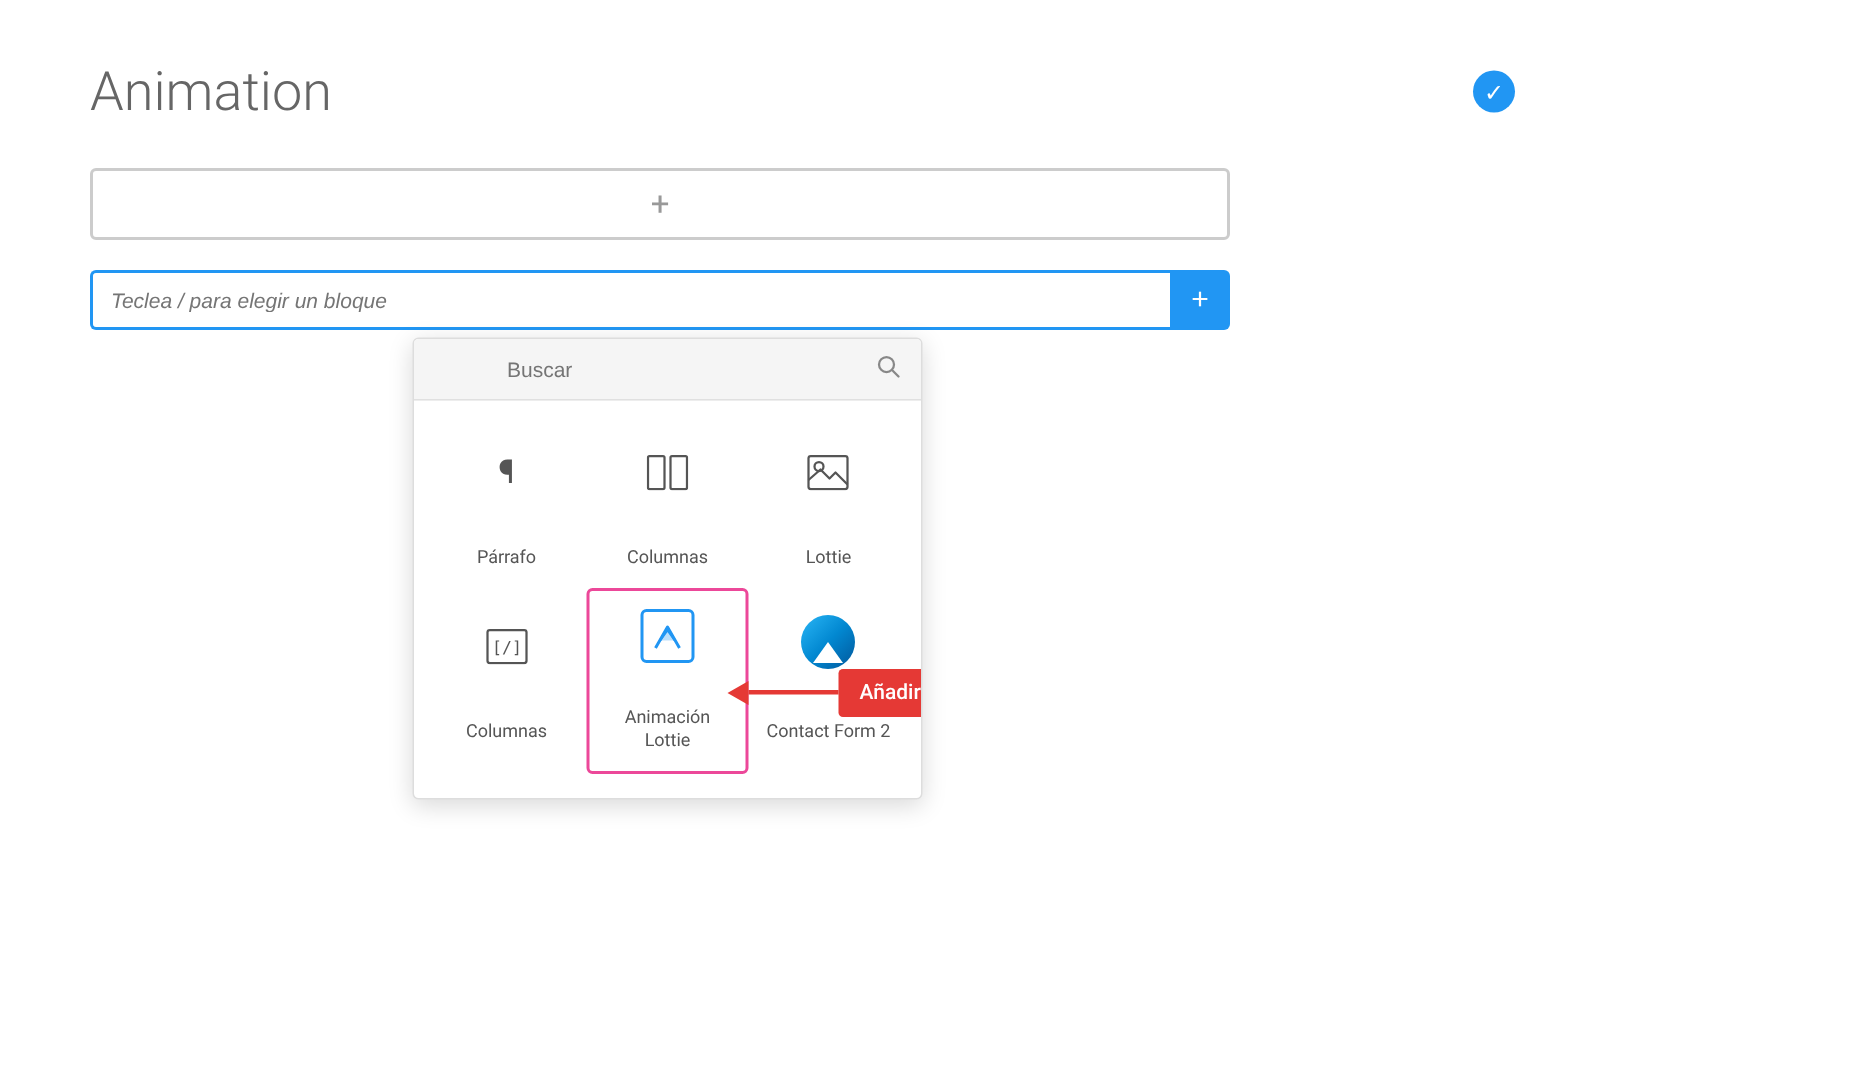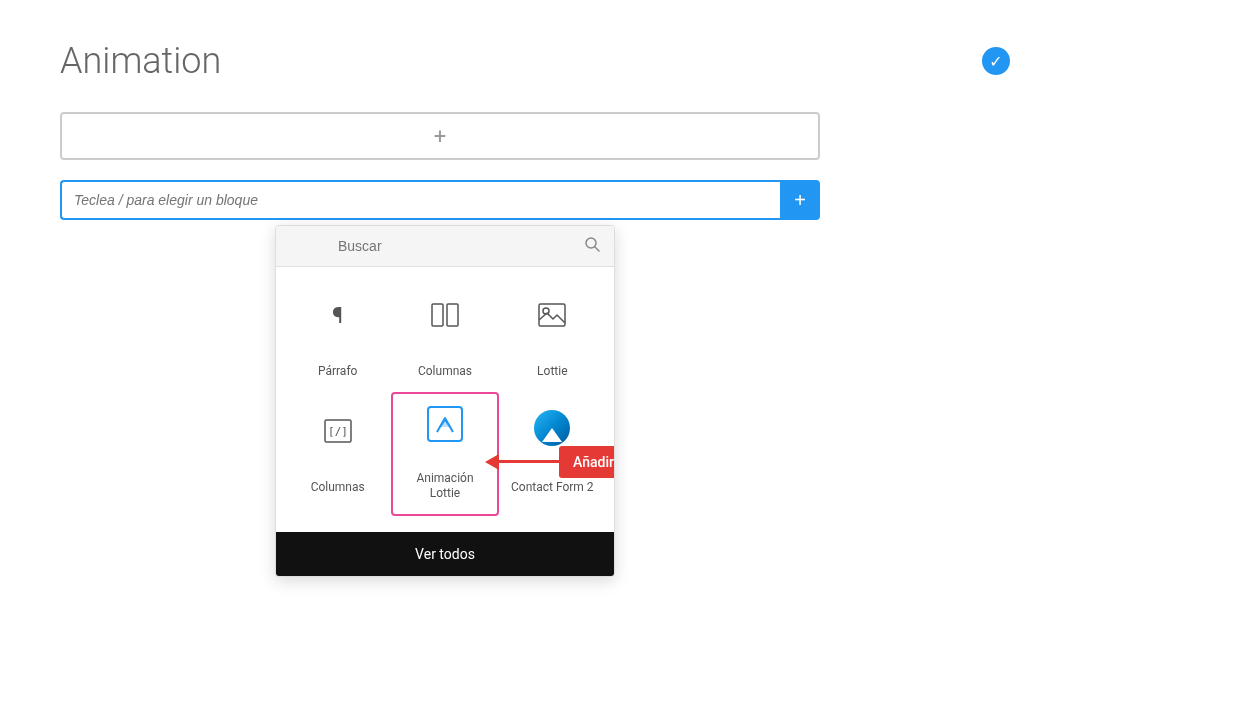--- a/index.html
+++ b/index.html
@@ -363,20 +363,17 @@
           <div class="block-icon">
             <div class="cf7-icon-circle">
               <div class="cf7-mountain"></div>
             </div>
           </div>
           <span class="block-label">Contact Form 2</span>
         </div>
 
       </div>
 
-      <div class="block-picker-footer">
-        <span>Ver todos</span>
-      </div>
 
     </div>
   </div>
 
 </div>
 
 </body></html>

